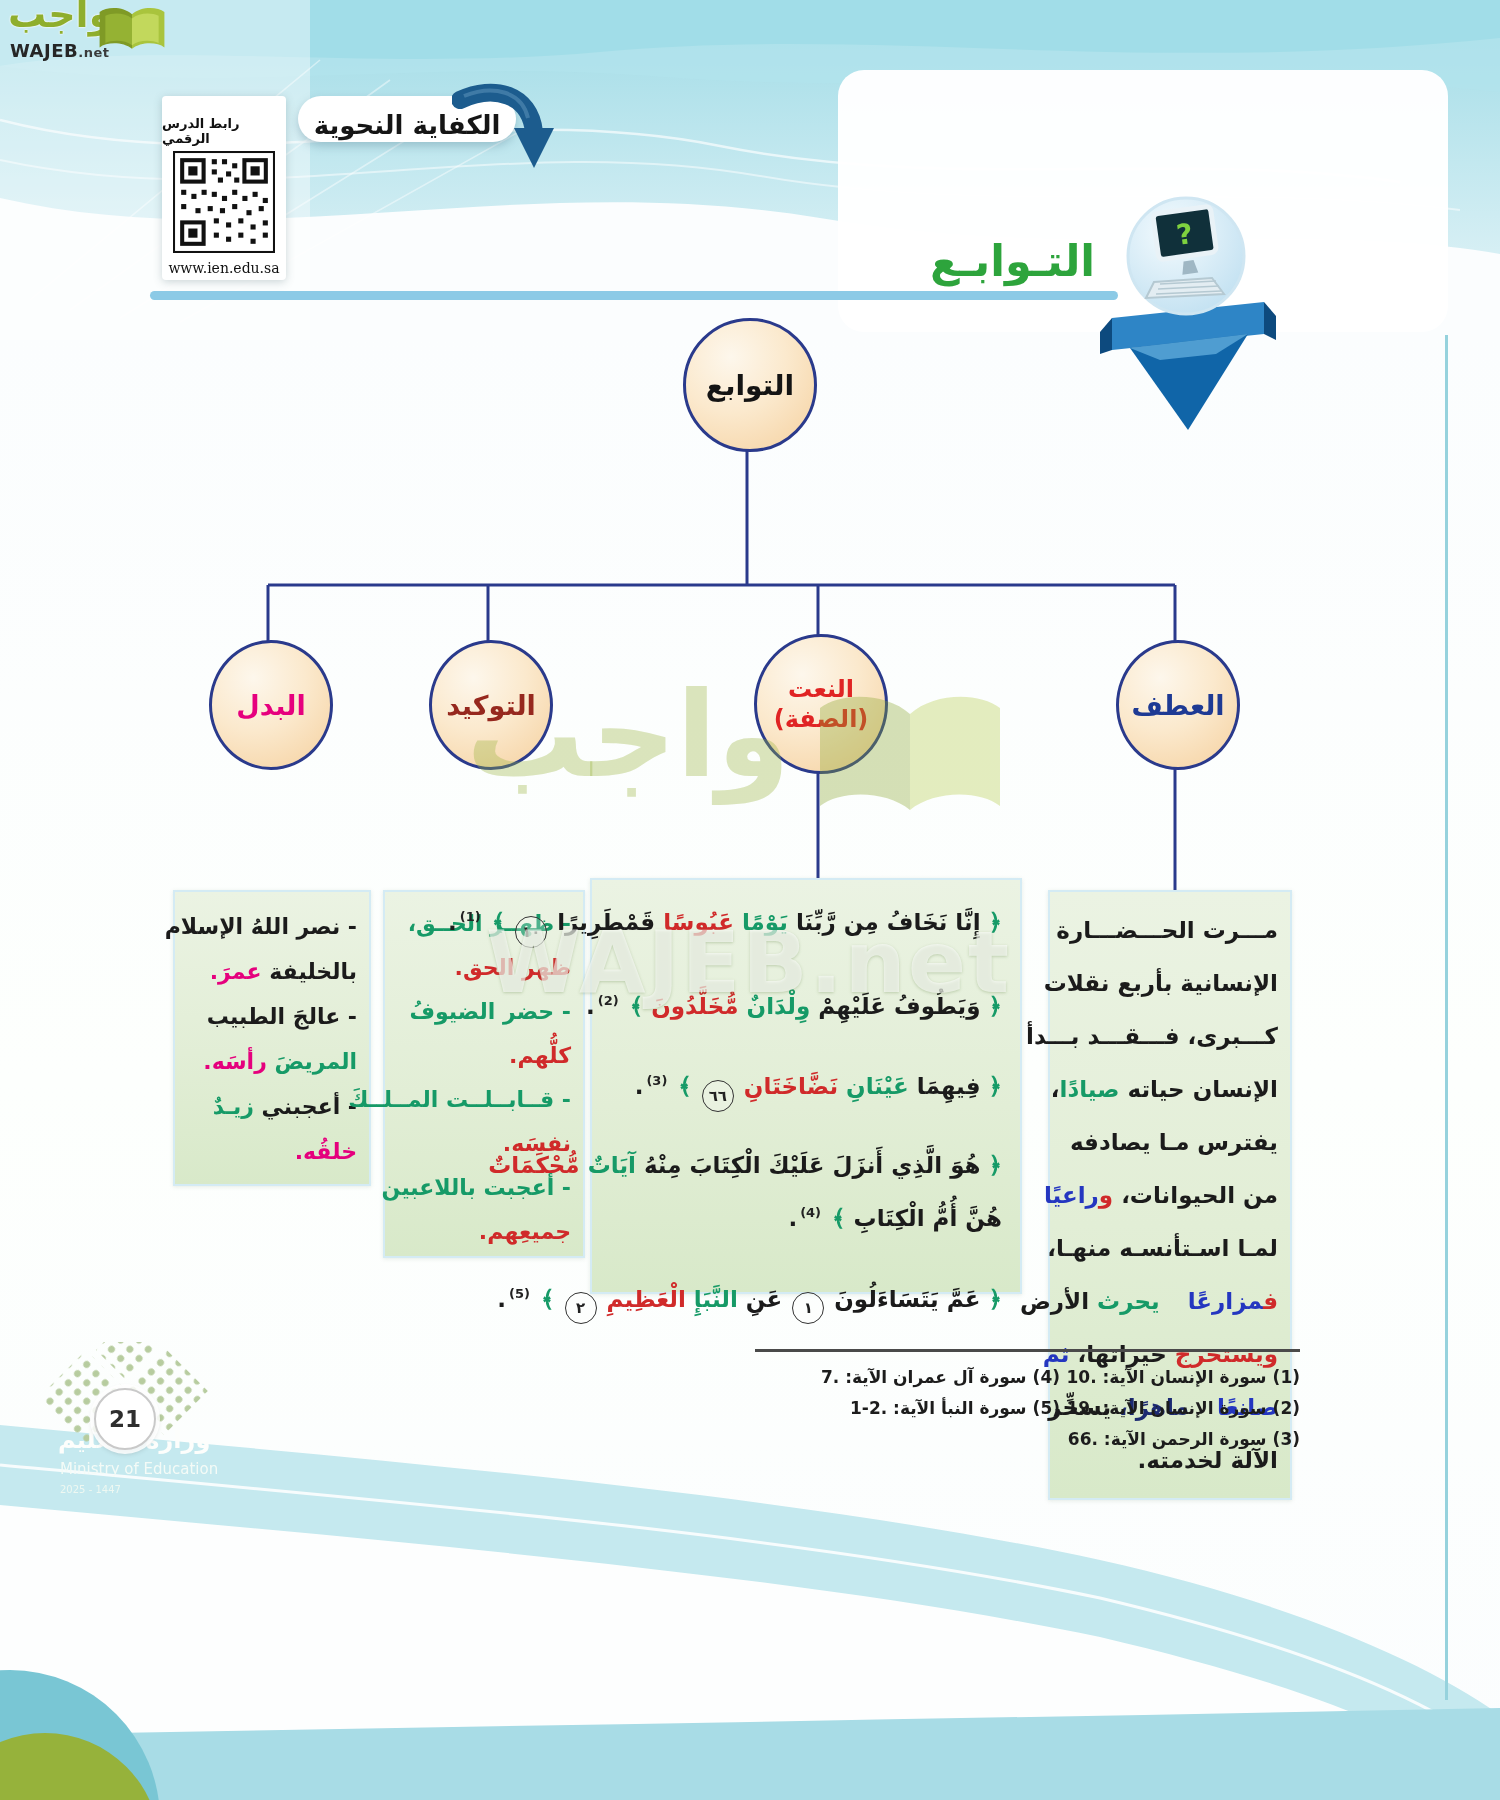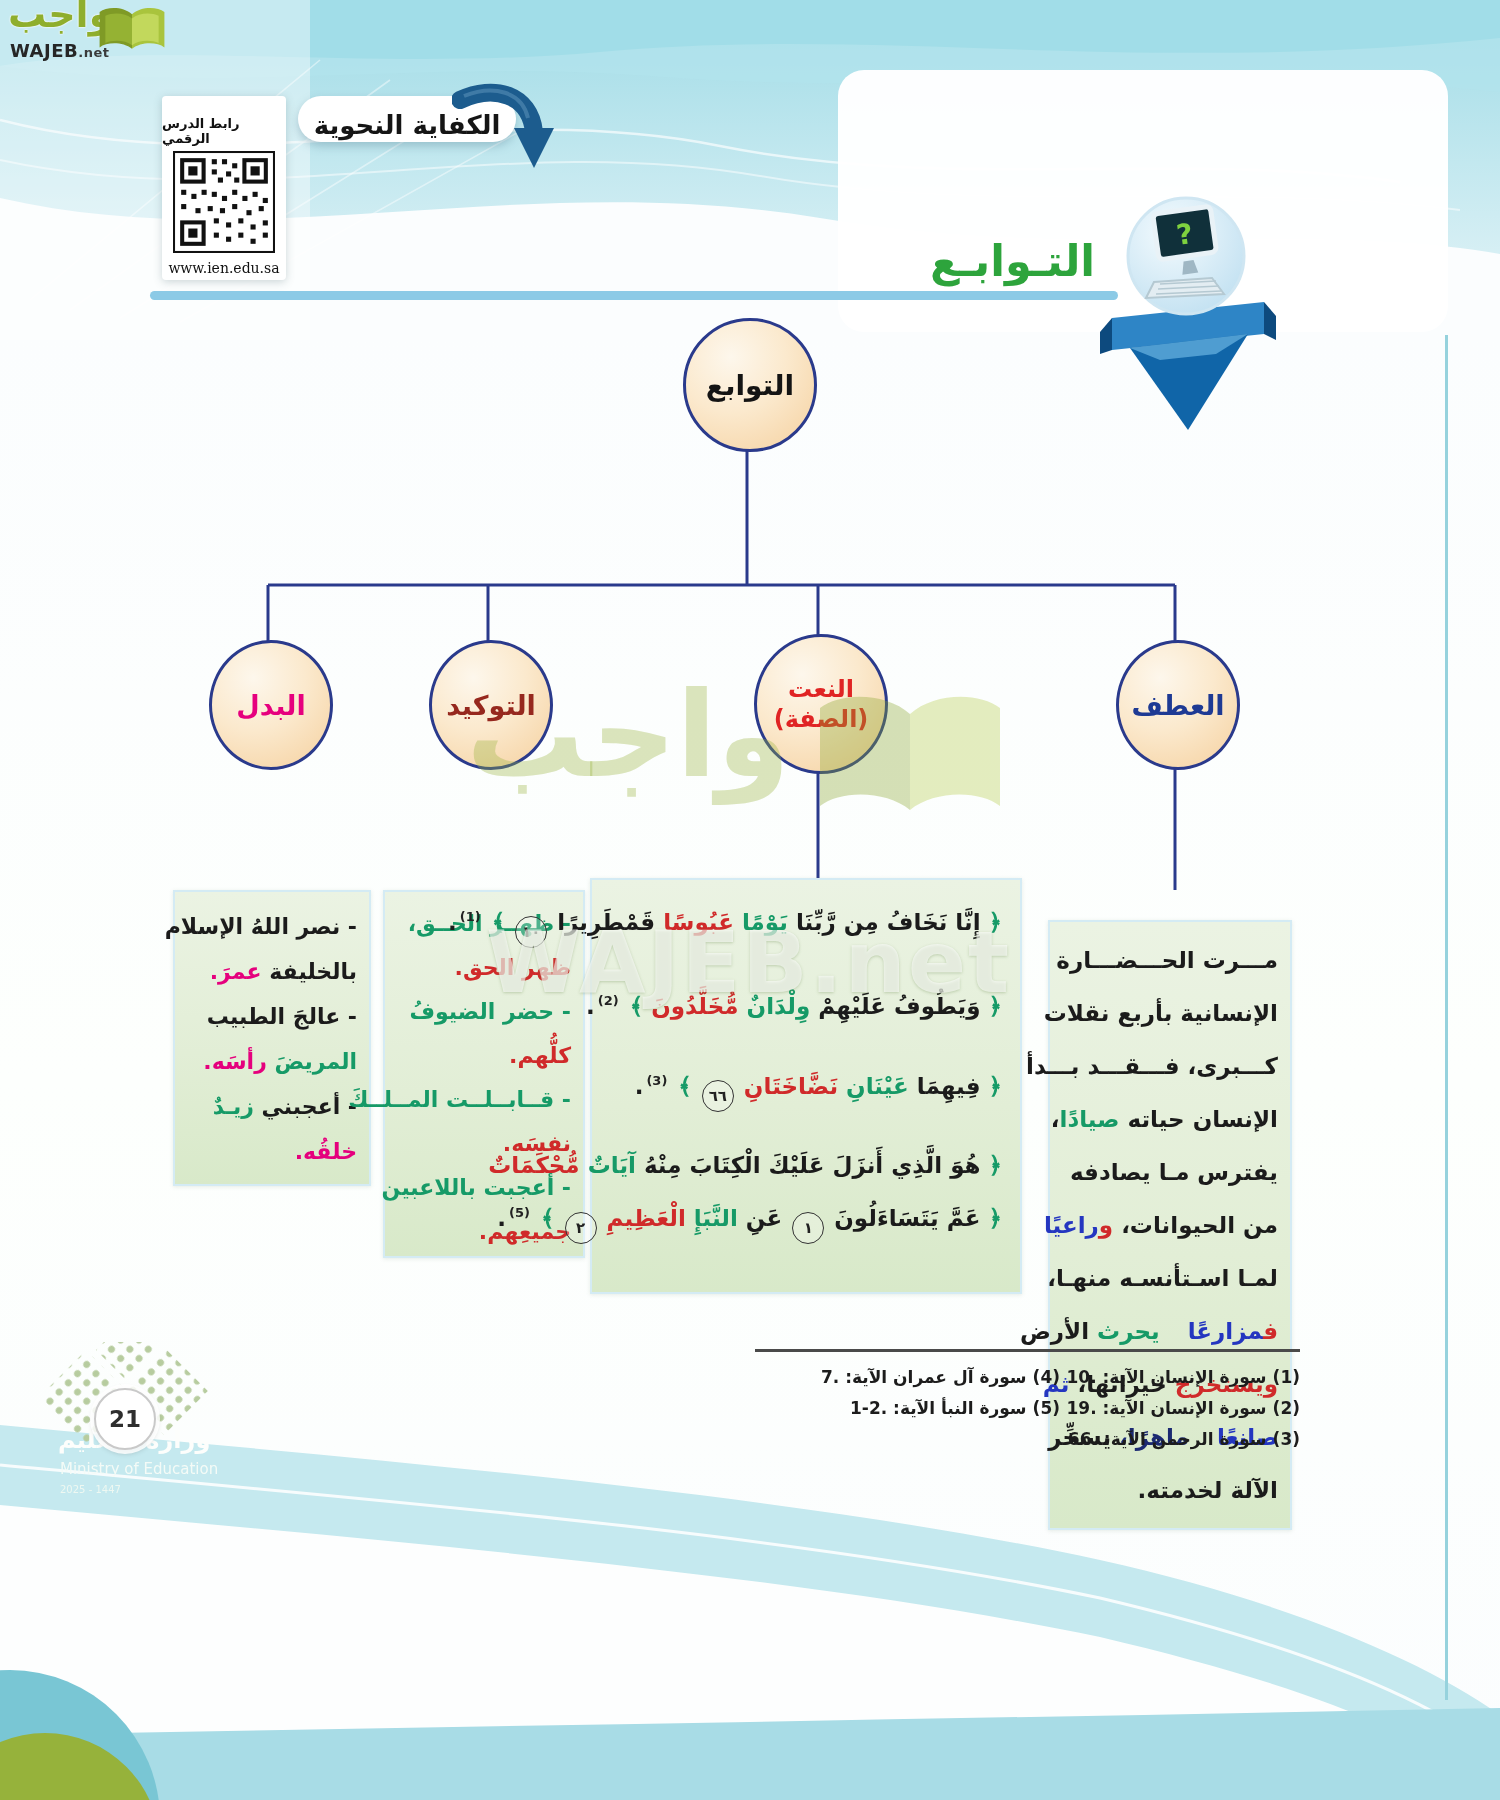--- a/index.html
+++ b/index.html
@@ -49,21 +49,21 @@
   .node-naat{left:754px;top:634px;width:128px;height:134px;font-size:24px;color:#e02424;line-height:30px;}
   .node-atf{left:1116px;top:640px;width:118px;height:124px;font-size:27px;color:#1e3a94;}
 
   
   .cbox{position:absolute;z-index:2;border:2px solid #d4ebf4;
     background:linear-gradient(180deg,#ebf3e3 0%,#e2eed6 55%,#d8e9c9 100%);
     box-shadow:0 1px 4px rgba(120,150,120,.18);direction:rtl;text-align:right;}
   .box-badal{left:173px;top:890px;width:198px;height:296px;padding:12px 12px 0 6px;box-sizing:border-box;font-size:22px;}
   .box-tawkid{left:383px;top:890px;width:202px;height:368px;padding:10px 12px 8px 6px;box-sizing:border-box;font-size:22px;}
   .box-naat{left:590px;top:878px;width:432px;height:416px;padding:14px 18px 0 20px;box-sizing:border-box;font-size:23px;}
-  .box-atf{left:1048px;top:920px;width:244px;height:610px;padding:12px 12px 0 6px;box-sizing:border-box;font-size:23px;}
+  .box-atf{left:1048px;top:890px;width:244px;height:610px;padding:12px 12px 0 6px;box-sizing:border-box;font-size:23px;}
   .cbox .line{font-weight:bold;white-space:nowrap;}
   .box-badal .line{line-height:45px;}
   .box-tawkid .line{line-height:44px;}
   .box-atf .line{line-height:53px;}
   .box-naat .line{line-height:46px;margin-bottom:30px;}
   .box-naat .line.tight{margin-bottom:2px;}
   .c-k{color:#1b1b1b;} .c-g{color:#169a67;} .c-r{color:#d02a2a;}
   .c-m{color:#e5007d;} .c-b{color:#2436c0;margin-left:20px;} .c-n{color:#1c2a72;}
   .ayah{display:inline-flex;align-items:center;justify-content:center;width:30px;height:30px;
     border:1.5px solid #333;border-radius:50%;font-size:15px;color:#222;vertical-align:-7px;margin:0 2px;background:rgba(255,255,255,.25);}
@@ -265,20 +265,21 @@
       <div class="line"><span class="c-g">- قــابــلــت المــلــكَ</span></div>
       <div class="line"><span class="c-r">نفسَه.</span></div>
       <div class="line"><span class="c-g">- أعجبت باللاعبين</span></div>
       <div class="line"><span class="c-r">جميعِهم.</span></div>
     </div>
   <div class="cbox box-naat" dir="rtl">
       <div class="line"><span class="c-g">﴿ </span><span class="c-k">إِنَّا نَخَافُ مِن رَّبِّنَا </span><span class="c-g">يَوْمًا </span><span class="c-r">عَبُوسًا </span><span class="c-k">قَمْطَرِيرًا </span><span class="ayah">١٠</span><span class="c-g"> ﴾ </span><sup class="fnref">(1)</sup><span class="c-k">.</span></div>
       <div class="line"><span class="c-g">﴿ </span><span class="c-k">وَيَطُوفُ عَلَيْهِمْ </span><span class="c-g">وِلْدَانٌ </span><span class="c-r">مُّخَلَّدُونَ </span><span class="c-g">﴾ </span><sup class="fnref">(2)</sup><span class="c-k">.</span></div>
       <div class="line"><span class="c-g">﴿ </span><span class="c-k">فِيهِمَا </span><span class="c-g">عَيْنَانِ </span><span class="c-r">نَضَّاخَتَانِ </span><span class="ayah">٦٦</span><span class="c-g"> ﴾ </span><sup class="fnref">(3)</sup><span class="c-k">.</span></div>
       <div class="line tight"><span class="c-g">﴿ </span><span class="c-k">هُوَ الَّذِي أَنزَلَ عَلَيْكَ الْكِتَابَ مِنْهُ </span><span class="c-g">آيَاتٌ </span><span class="c-r">مُّحْكَمَاتٌ</span></div>
+      <div class="line"><span class="c-k">هُنَّ أُمُّ الْكِتَابِ </span><span class="c-g">﴾ </span><sup class="fnref">(4)</sup><span class="c-k">.</span></div>
       <div class="line"><span class="c-g">﴿ </span><span class="c-k">عَمَّ يَتَسَاءَلُونَ </span><span class="ayah">١</span><span class="c-k"> عَنِ </span><span class="c-g">النَّبَإِ </span><span class="c-r">الْعَظِيمِ </span><span class="ayah">٢</span><span class="c-g"> ﴾ </span><sup class="fnref">(5)</sup><span class="c-k">.</span></div>
     </div>
   <div class="cbox box-atf" dir="rtl">
       <div class="line"><span class="c-k">مـــرت الحـــضـــارة</span></div>
       <div class="line"><span class="c-k">الإنسانية بأربع نقلات</span></div>
       <div class="line"><span class="c-k">كـــبرى، فـــقـــد بـــدأ</span></div>
       <div class="line"><span class="c-k">الإنسان حياته </span><span class="c-g">صيادًا</span><span class="c-k">،</span></div>
       <div class="line"><span class="c-k">يفترس مـا يصادفه</span></div>
       <div class="line"><span class="c-k">من الحيوانات، </span><span class="c-r">و</span><span class="c-b">راعيًا</span></div>
       <div class="line"><span class="c-k">لمـا اسـتأنسـه منهـا،</span></div>

